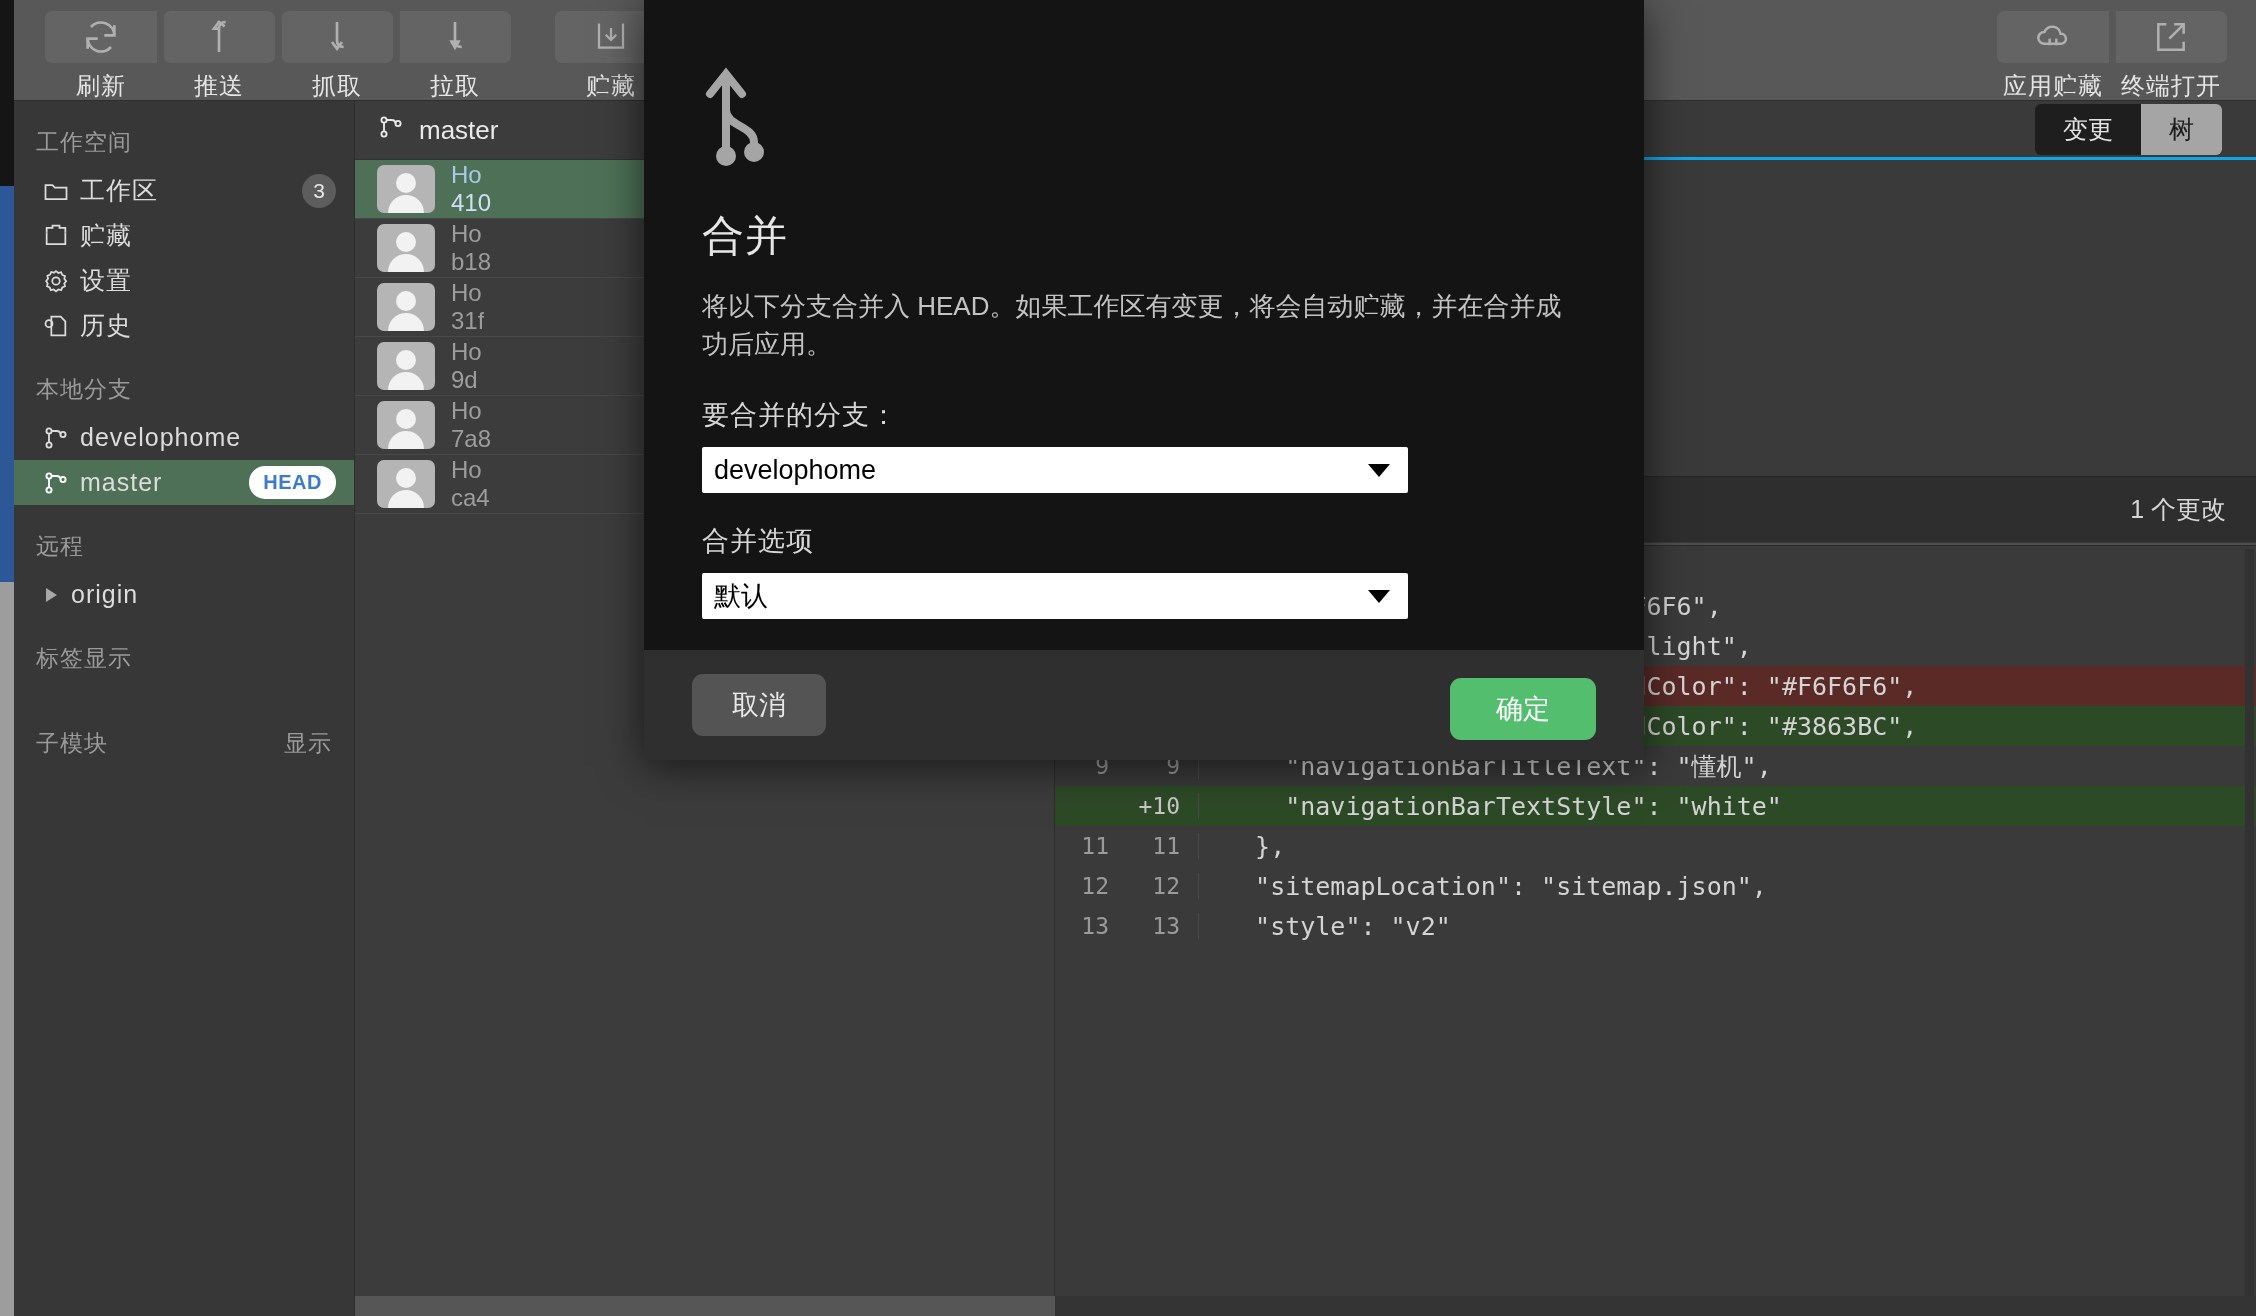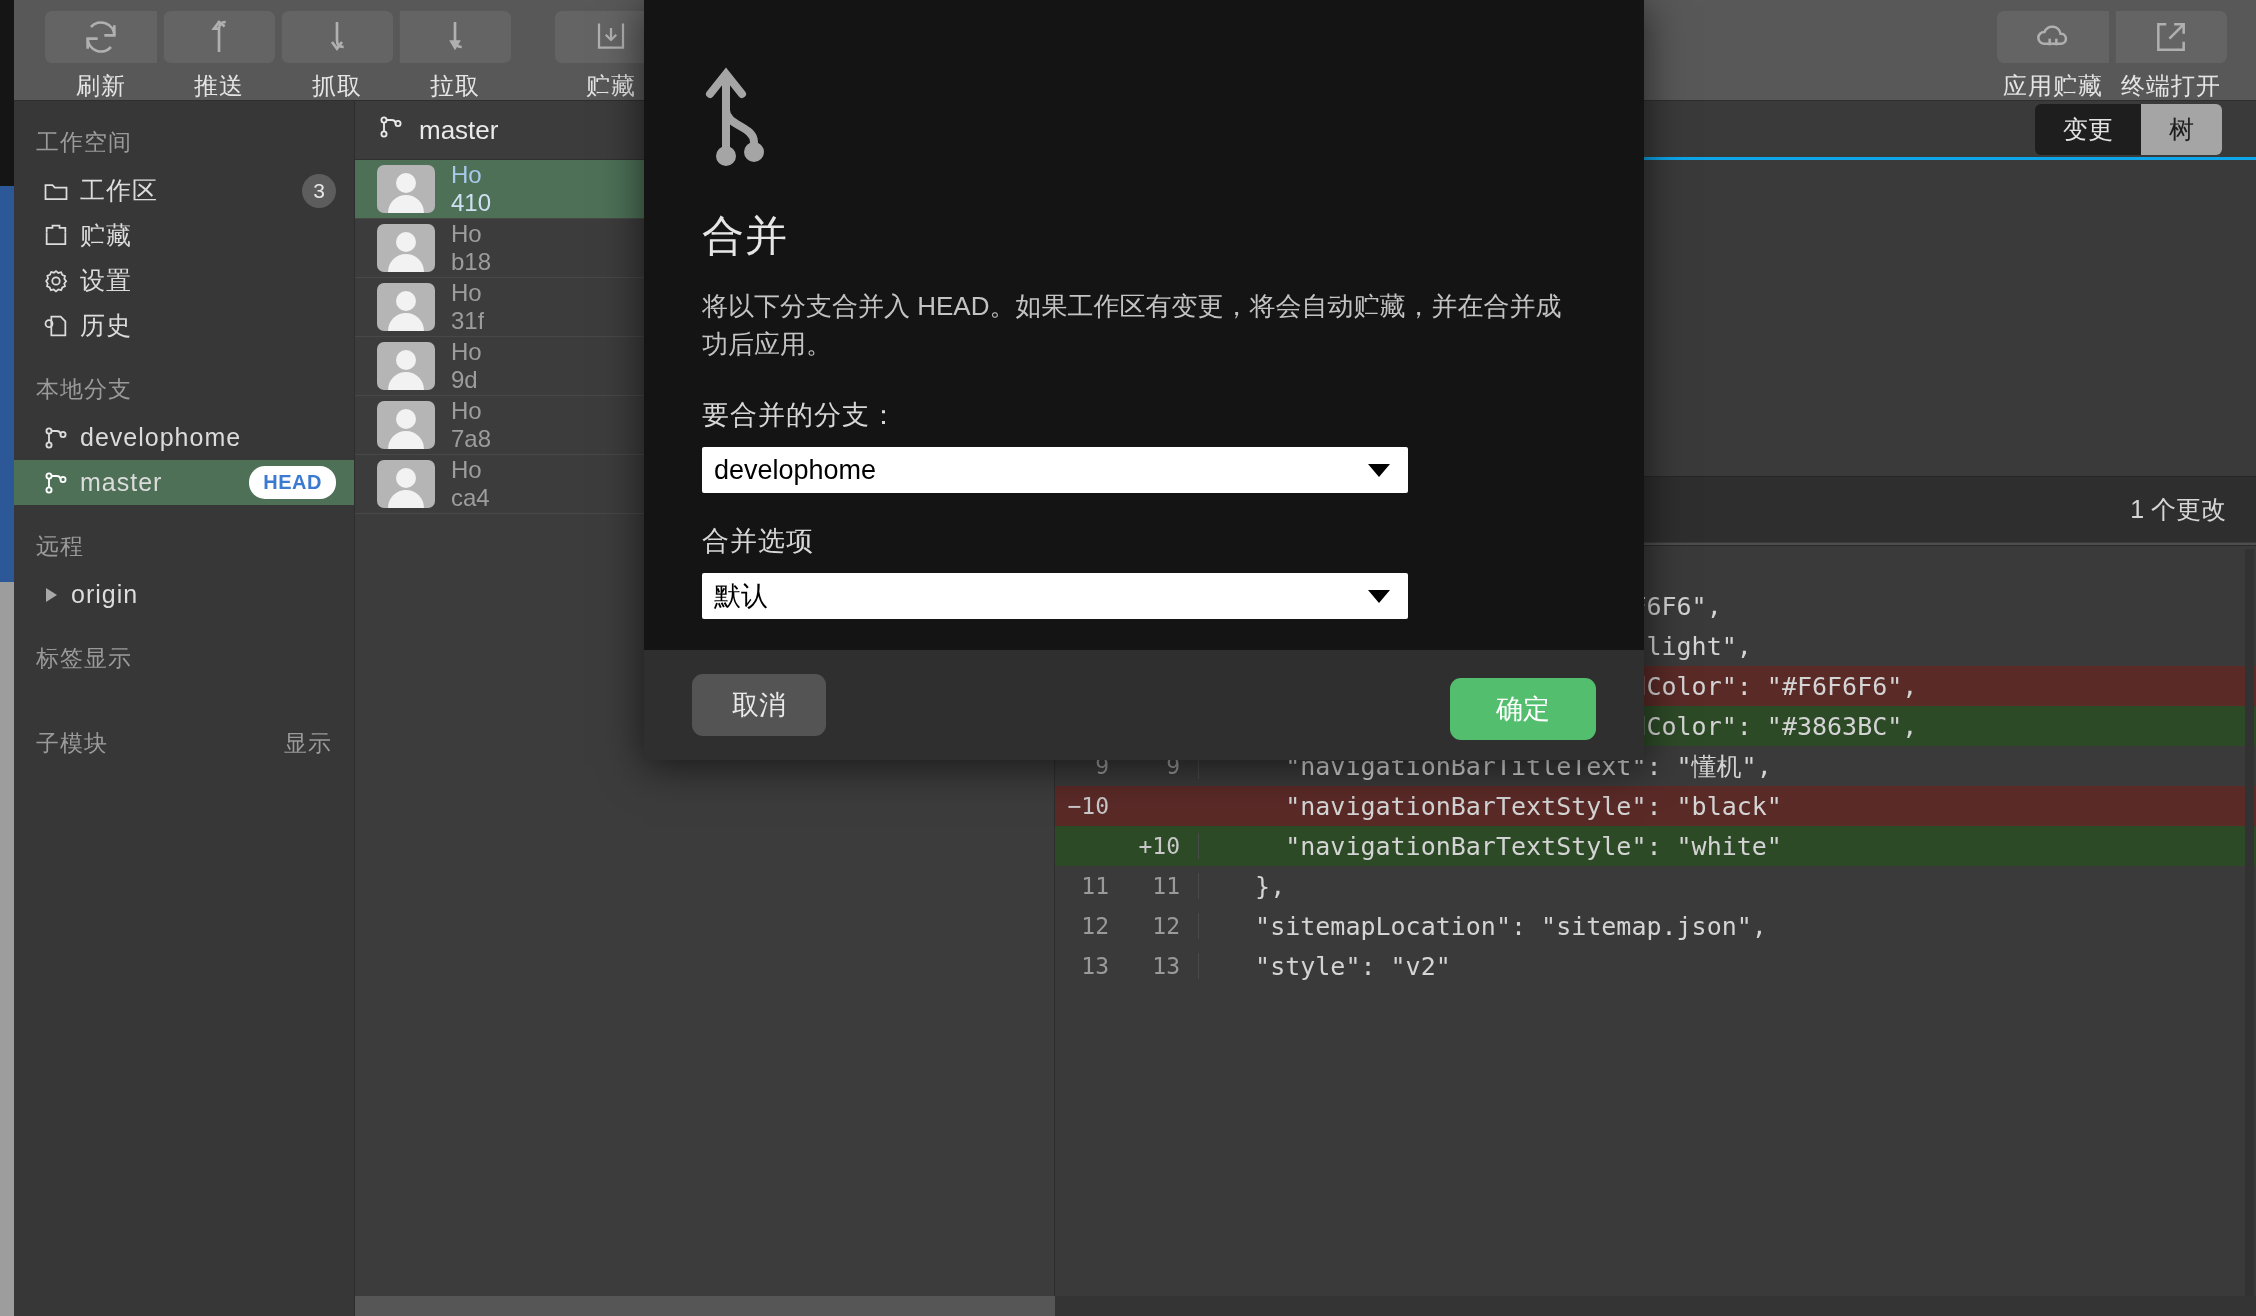--- a/index.html
+++ b/index.html
@@ -508,25 +508,20 @@
         <div class="dline add">
           <span class="ln"></span>
           <span class="ln b">+8</span>
           <span class="code">    "navigationBarBackgroundColor": "#3863BC",</span>
         </div>
         <div class="dline">
           <span class="ln">9</span>
           <span class="ln b">9</span>
           <span class="code">    "navigationBarTitleText": "懂机",</span>
         </div>
-        <div class="dline del">
-          <span class="ln">−10</span>
-          <span class="ln b"></span>
-          <span class="code">    "navigationBarTextStyle": "black"</span>
-        </div>
         <div class="dline add">
           <span class="ln"></span>
           <span class="ln b">+10</span>
           <span class="code">    "navigationBarTextStyle": "white"</span>
         </div>
         <div class="dline">
           <span class="ln">11</span>
           <span class="ln b">11</span>
           <span class="code">  },</span>
         </div>

